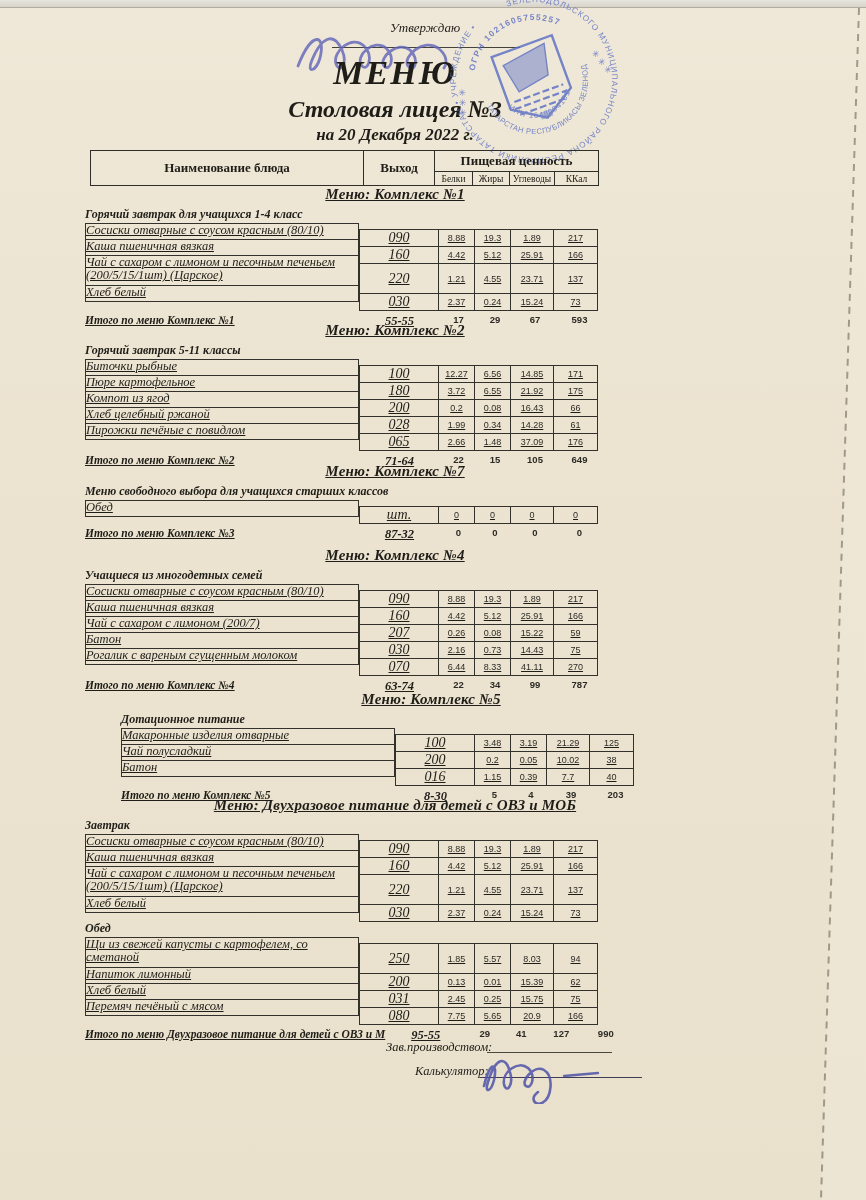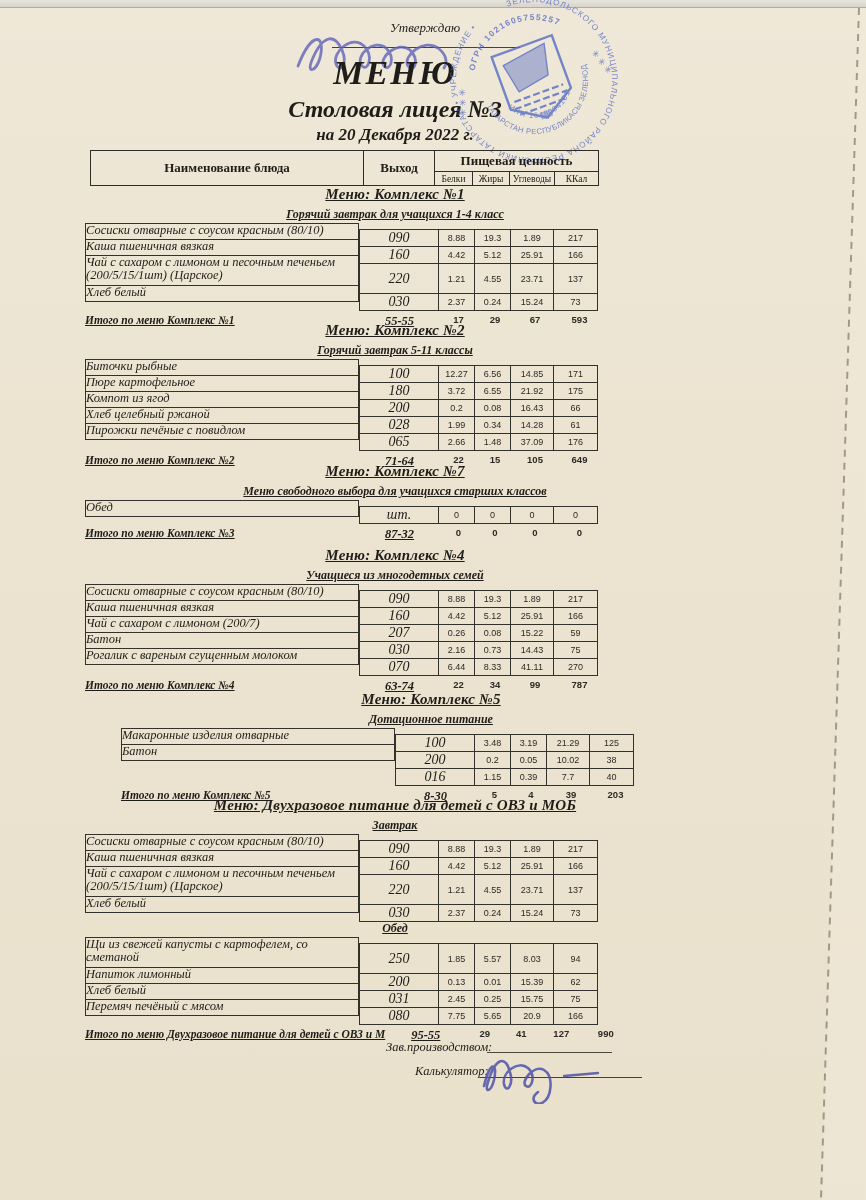--- a/index.html
+++ b/index.html
@@ -25,27 +25,27 @@
   .hdr-table td{border:1.8px solid #2f2d27;padding:0;text-align:center;vertical-align:middle;}
   .hdr-table .hn{width:272px;font:bold 13px "Liberation Serif",serif;}
   .hdr-table .ho{width:70px;font:bold 13px "Liberation Serif",serif;}
   .hdr-table .hp{height:20px;font:bold 13px "Liberation Serif",serif;width:160px;}
   .hdr-table .hs{height:13px;font:9.5px "Liberation Serif",serif;}
   .hs.w0{width:37px}.hs.w1{width:36px}.hs.w2{width:44px}.hs.w3{width:43px}
   
   .menu-section{position:absolute;left:85px;width:620px;}
   .mh{font:bold italic 15px/16px "Liberation Serif",serif;text-align:center;
       text-decoration:underline;margin-bottom:6px;letter-spacing:.2px;}
-  .msub{font:bold italic 12px/13px "Liberation Serif",serif;text-align:center;
-      text-decoration:underline;margin-bottom:2px;}
+  .msub{font:bold italic 12px/13px "Liberation Serif",serif;
+      margin-bottom:2px;}
   .mtable{display:flex;align-items:flex-start;}
   .tnames{border-collapse:collapse;width:274px;flex:0 0 274px;table-layout:fixed;}
   .tvals{border-collapse:collapse;margin-top:6px;}
   .tnames td,.tvals td{border:1.8px solid #33312b;padding:0;}
-  .tnames tr,.tvals tr{height:16px;}
+  .tnames tr,.tvals tr{height:16px;text-decoration:underline;}
   .tnames tr.tall,.tvals tr.tall{height:30px;}
   .ncell{font:italic 12.5px/1.06 "Liberation Serif",serif;vertical-align:top;padding:0 3px;}
   .ocell{width:78px;text-align:center;vertical-align:middle;font:italic 14px "Liberation Serif",serif;}
   .vcell{text-align:center;vertical-align:middle;font:9px "Liberation Sans",sans-serif;color:#2c2a25;}
   .v0{width:35px}.v1{width:35px}.v2{width:42px}.v3{width:43px}
   .trow{display:flex;align-items:flex-start;margin-top:3px;}
   .tlabel{flex:0 0 274px;white-space:nowrap;overflow:visible;
       font:bold italic 11.5px "Liberation Serif",serif;text-decoration:underline;}
   .tout{flex:0 0 81px;text-align:center;font:bold italic 12.5px "Liberation Serif",serif;text-decoration:underline;}
   .tvc{text-align:center;font:bold 9.5px "Liberation Sans",sans-serif;color:#2c2a25;}
@@ -366,20 +366,23 @@
       <div class="menu-section" style="top: 691px; padding-left: 36px;">
         <div class="mh">Меню: Комплекс №5</div>
         <div class="msub">Дотационное питание</div>
         <div class="mtable">
           <table class="tnames">
             <tbody>
               <tr>
                 <td class="ncell">Макаронные изделия отварные</td>
               </tr>
               <tr>
+                <td class="ncell">Чай полусладкий</td>
+              </tr>
+              <tr>
                 <td class="ncell">Батон</td>
               </tr>
             </tbody>
           </table>
           <table class="tvals">
             <tbody>
               <tr>
                 <td class="ocell">100</td>
                 <td class="vcell v0">3.48</td>
                 <td class="vcell v1">3.19</td>

